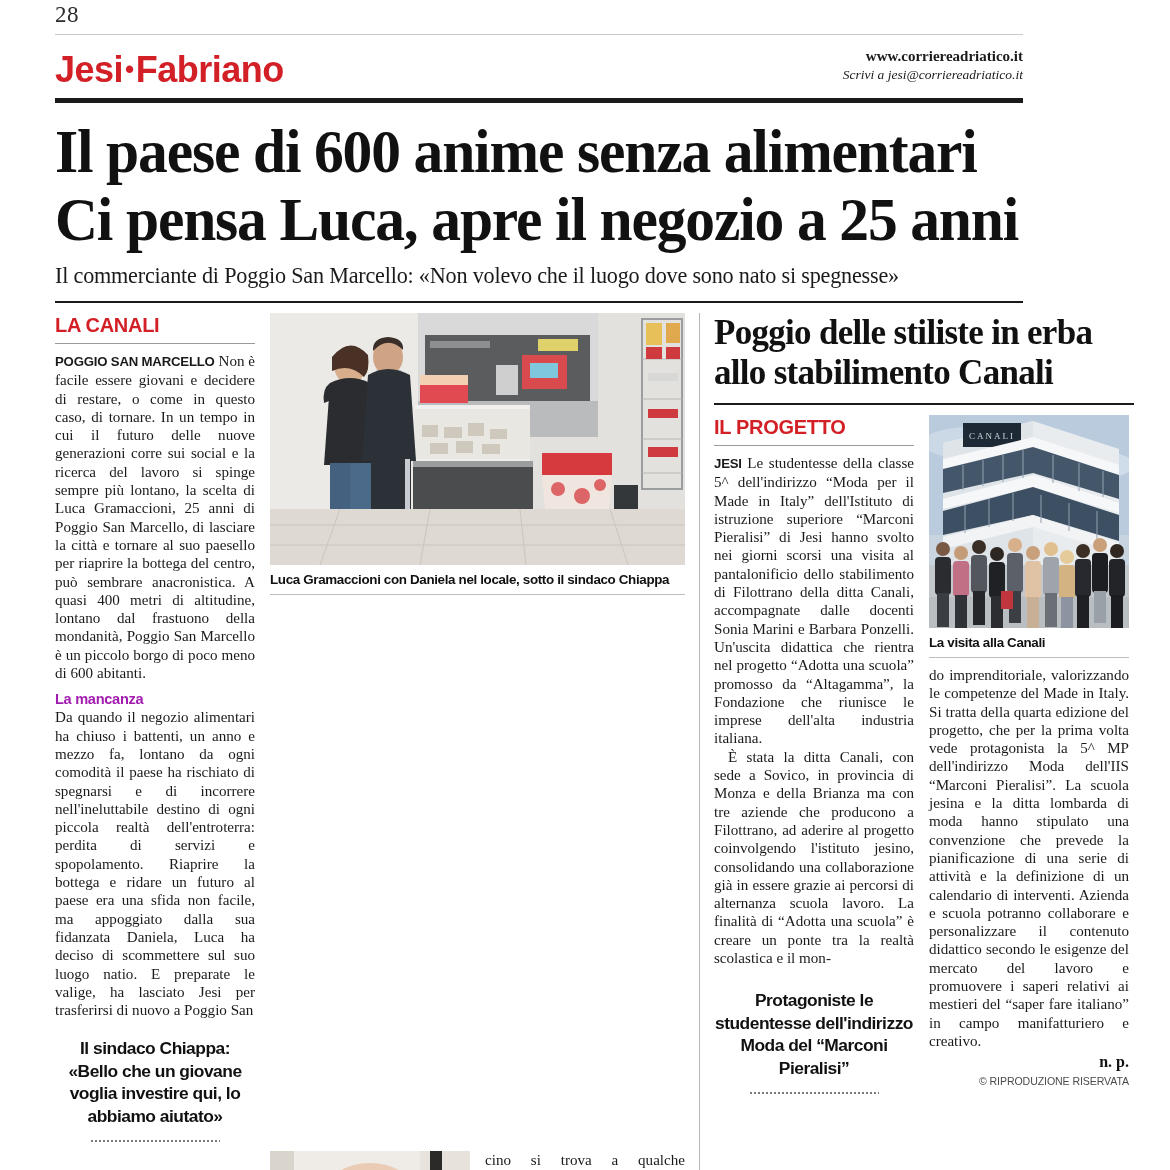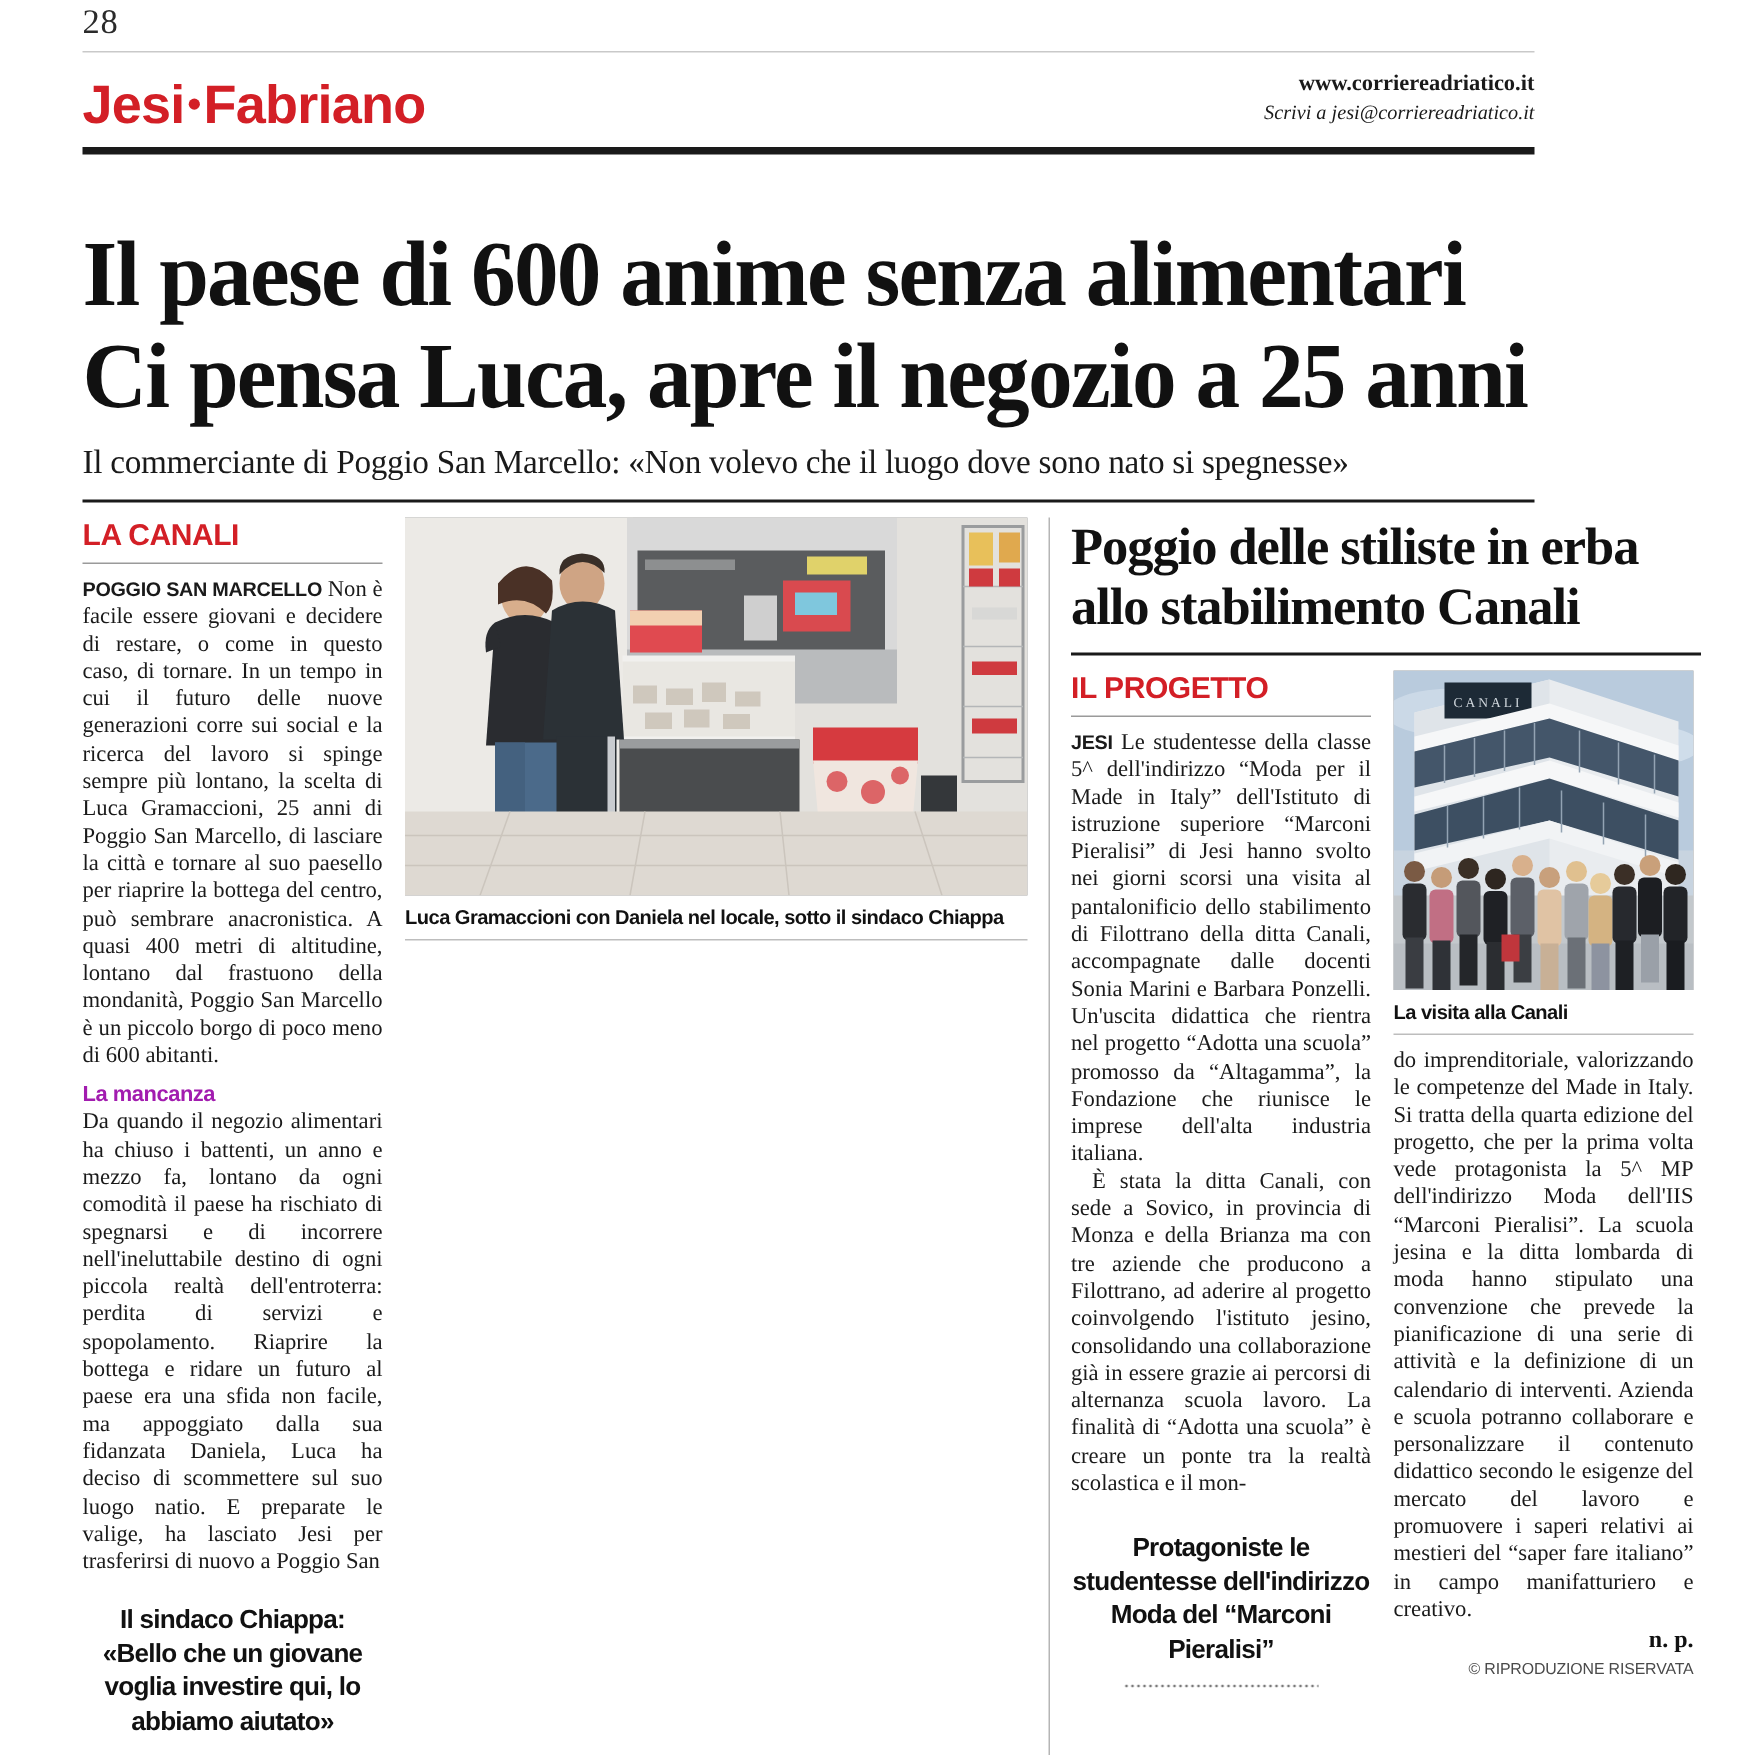--- a/index.html
+++ b/index.html
@@ -79,21 +79,20 @@
   }
   .rule-thick {
     border-top: 5px solid #1a1a1a;
     height: 0;
     margin-top: 2px;
   }
 
   
   .headline-block {
     padding-top: 14px;
-    margin-top: 32px;
   }
   .hl {
     font-family: "Liberation Serif", serif;
     font-weight: bold;
     font-size: 62px;
     line-height: 68px;
     letter-spacing: -1.2px;
     color: #111;
     transform: scaleX(0.96);
     transform-origin: left center;
@@ -180,21 +179,21 @@
     font-size: 14.6px;
     color: #a21caf;
     margin: 9px 0 1px 0;
     letter-spacing: -0.3px;
   }
 
   
   .photo {
     position: relative;
     overflow: hidden;
-    background: #a3a3a3;
+    background: #fdba74;
   }
   .photo-caption {
     font-family: "Liberation Sans", sans-serif;
     font-weight: bold;
     font-size: 13.4px;
     line-height: 17px;
     color: #111;
     padding-top: 6px;
     letter-spacing: -0.35px;
   }

